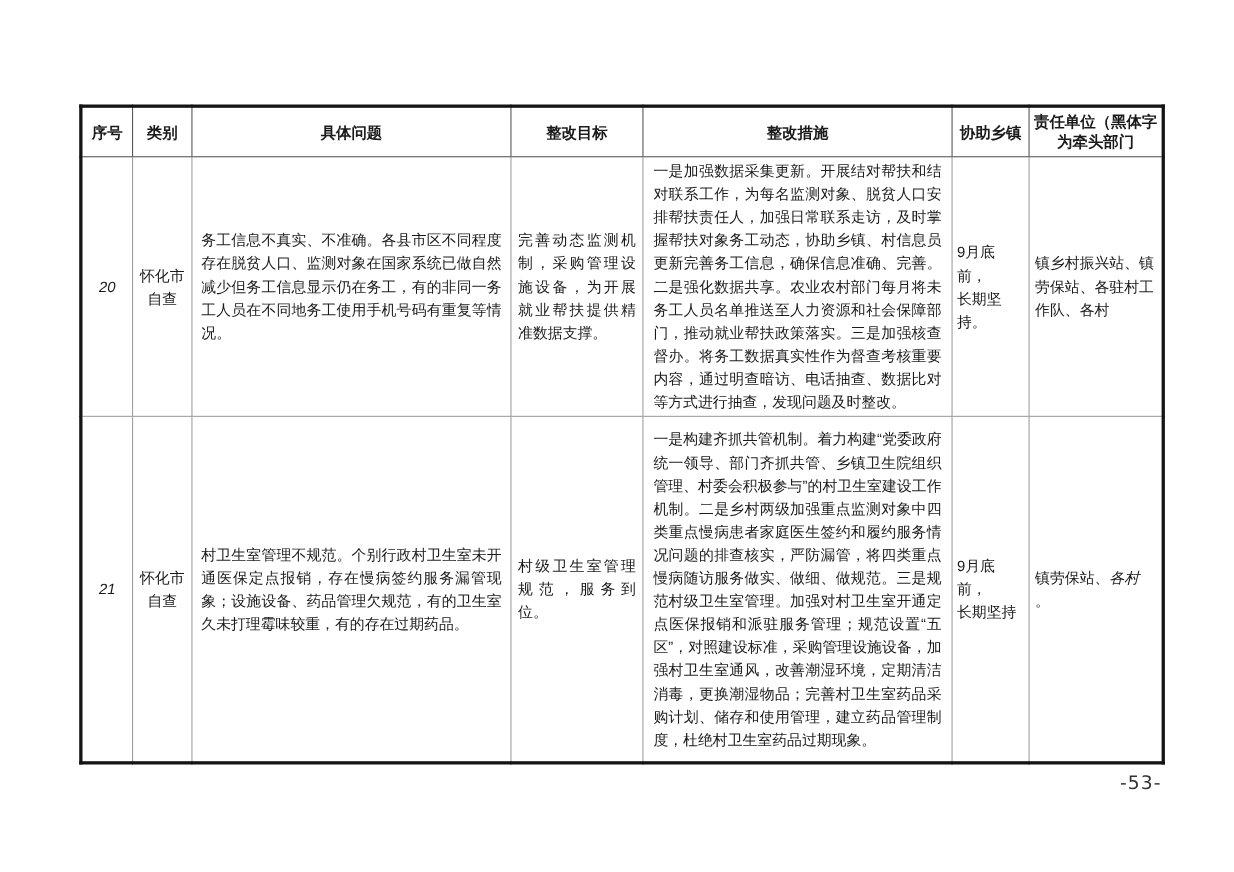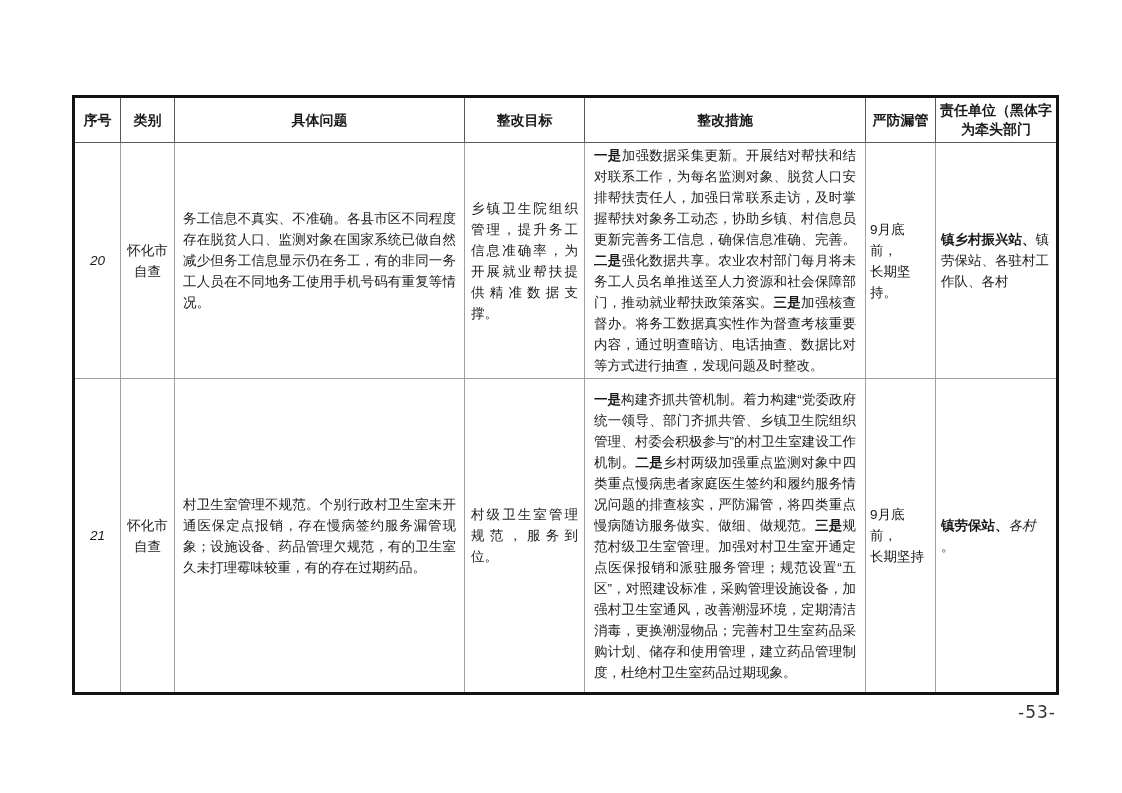--- a/index.html
+++ b/index.html
@@ -25,21 +25,21 @@
   tbody tr.row-a{height:235px;}
   tbody tr.row-b{height:315px;}
   .doc-table td{font-size:13.5px;line-height:21px;}
   .c-seq{text-align:center;font-size:14px;font-style:italic;}
   .c-cat{text-align:center;padding:0 4px;}
   .c-problem{padding:4px 8px;text-align:justify;text-justify:inter-character;}
   .c-goal{padding:0 6px;text-align:justify;text-justify:inter-character;}
   .c-measures{padding:2px 9px;text-align:justify;text-justify:inter-character;}
   .c-deadline{padding:0 4px;white-space:pre-line;}
   .c-unit{padding:2px 5px;white-space:pre-line;}
-  .b{font-weight:bold;}
+  .b{font-weight:normal;}
   .serif{font-family:"Liberation Serif",serif;font-style:italic;}
 
   .page-number{
     position:absolute;left:72px;top:702px;width:984px;
     text-align:right;font-size:17px;letter-spacing:1px;
     font-family:"DejaVu Sans",sans-serif;color:#333333;
   }
 </style>
 </head>
 <body>
@@ -56,31 +56,31 @@
       <col style="width:70px">
       <col style="width:122px">
     </colgroup>
     <thead>
       <tr>
         <th>序号</th>
         <th>类别</th>
         <th>具体问题</th>
         <th>整改目标</th>
         <th>整改措施</th>
-        <th>严防漏管</th>
+        <th>协助乡镇</th>
         <th>责任单位（黑体字
 为牵头部门</th>
       </tr>
     </thead>
     <tbody>
       <tr class="row-a">
         <td class="c-seq">20</td>
         <td class="c-cat">怀化市自查</td>
         <td class="c-problem">务工信息不真实、不准确。各县市区不同程度存在脱贫人口、监测对象在国家系统已做自然减少但务工信息显示仍在务工，有的非同一务工人员在不同地务工使用手机号码有重复等情况。</td>
-        <td class="c-goal">乡镇卫生院组织管理，提升务工信息准确率，为开展就业帮扶提供精准数据支撑。</td>
+        <td class="c-goal">完善动态监测机制，采购管理设施设备，为开展就业帮扶提供精准数据支撑。</td>
         <td class="c-measures"><span class="b">一是</span><span>加强数据采集更新。开展结对帮扶和结对联系工作，为每名监测对象、脱贫人口安排帮扶责任人，加强日常联系走访，及时掌握帮扶对象务工动态，协助乡镇、村信息员更新完善务工信息，确保信息准确、完善。</span><span class="b">二是</span><span>强化数据共享。农业农村部门每月将未务工人员名单推送至人力资源和社会保障部门，推动就业帮扶政策落实。</span><span class="b">三是</span><span>加强核查督办。将务工数据真实性作为督查考核重要内容，通过明查暗访、电话抽查、数据比对等方式进行抽查，发现问题及时整改。</span></td>
         <td class="c-deadline">9月底前，
 长期坚持。</td>
         <td class="c-unit"><span class="b">镇乡村振兴站、</span><span>镇劳保站、各驻村工作队、各村</span></td>
       </tr>
       <tr class="row-b">
         <td class="c-seq">21</td>
         <td class="c-cat">怀化市自查</td>
         <td class="c-problem">村卫生室管理不规范。个别行政村卫生室未开通医保定点报销，存在慢病签约服务漏管现象；设施设备、药品管理欠规范，有的卫生室久未打理霉味较重，有的存在过期药品。</td>
         <td class="c-goal">村级卫生室管理规范，服务到位。</td>

